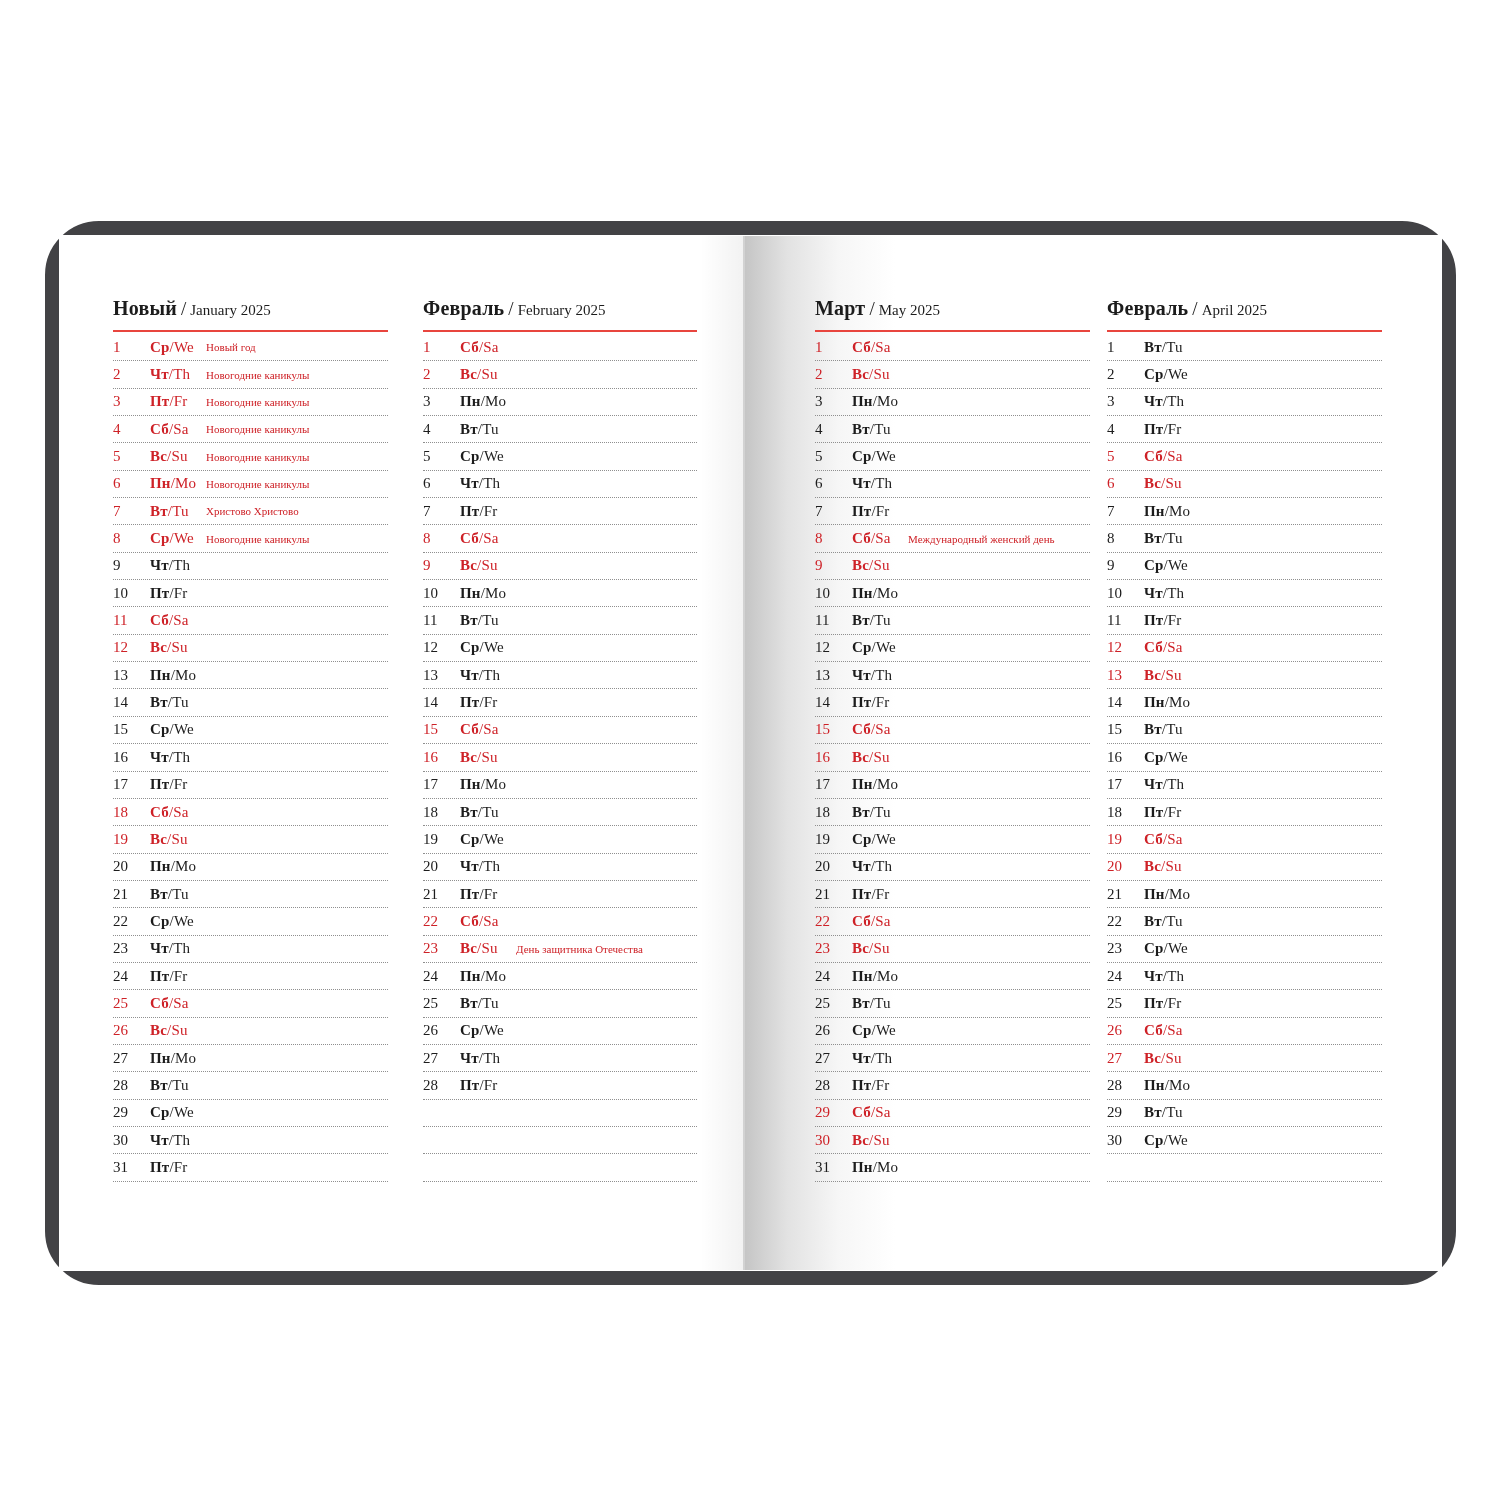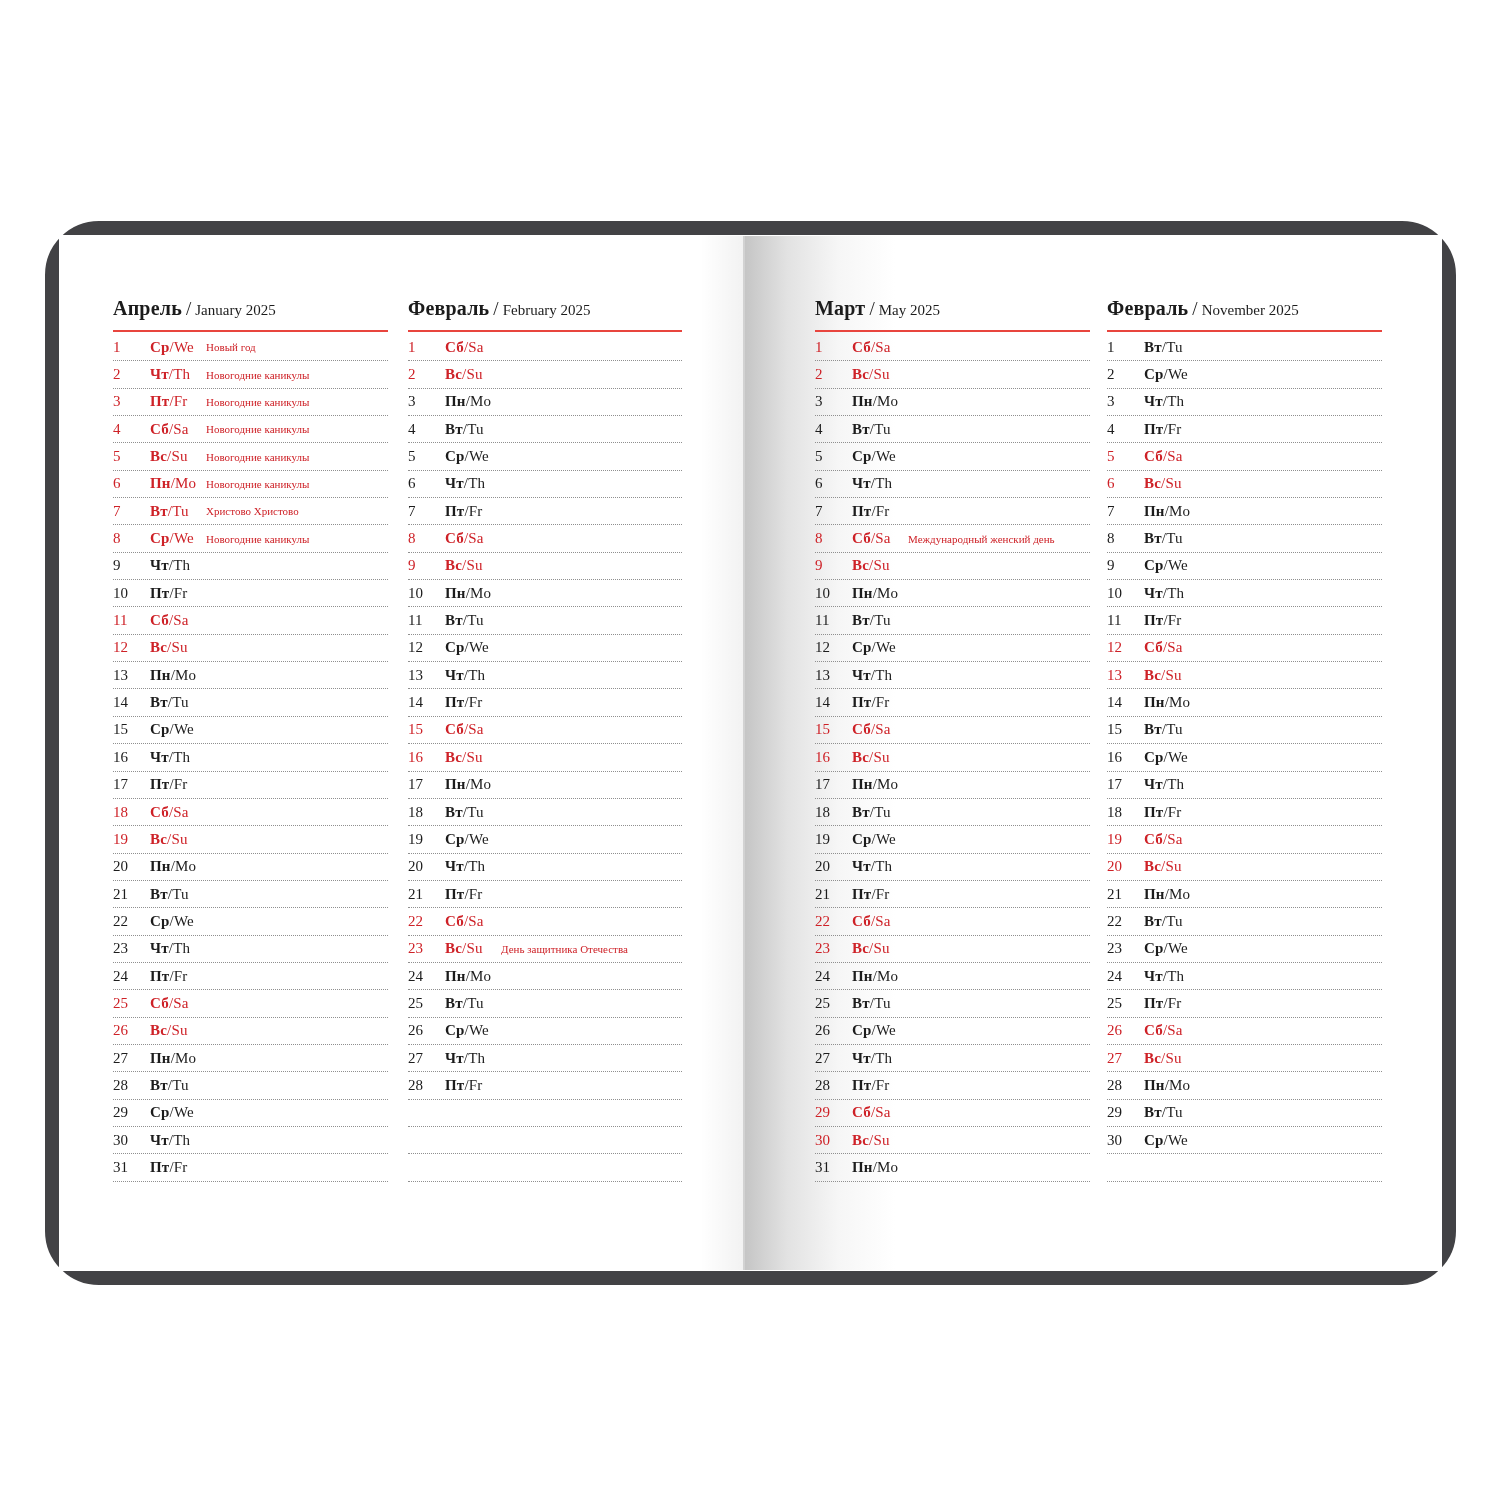--- a/index.html
+++ b/index.html
@@ -26,21 +26,21 @@
     background:#d2d2d2; pointer-events:none;
   }
   .left-page-edge {
     position:absolute; left:700px; top:236px; width:43px; height:1034px;
     background:linear-gradient(90deg,rgba(0,0,0,0) 0%,rgba(0,0,0,0.05) 100%);
     pointer-events:none;
   }
   
   .month-col { position:absolute; top:296px; width:275px; }
   .col-0 { left:113px; }
-  .col-1 { left:408px; width:274px; }
+  .col-1 { left:423px; width:274px; }
   .col-2 { left:815px; }
   .col-3 { left:1107px; }
   .month-header {
     font-size:20px; line-height:24px; white-space:nowrap;
     border-bottom:2px solid var(--red-rule,#e8453e);
     padding-bottom:8px; color:var(--ink,#1c1c1c);
   }
   .month-header .ru { font-weight:bold; letter-spacing:.2px; }
   .month-header .sep { margin:0 4px; font-size:19px; }
   .month-header .en { font-size:15px; }
@@ -63,21 +63,21 @@
 <body>
 
 <div class="cover"></div>
 <div class="pages"></div>
 <div class="gutter-shadow"></div>
 <div class="gutter-line"></div>
 <div class="left-page-edge"></div>
 
 <div class="month-col col-0">
   <div class="month-header">
-    <span class="ru">Апрель</span><span class="sep">/</span><span class="en">January 2025</span>
+    <span class="ru">Новый</span><span class="sep">/</span><span class="en">January 2025</span>
   </div>
   <div class="rows">
       <div class="day-row red">
         <span class="num">1</span>
         <span class="wd"><b>Ср</b>/We</span>
         <span class="holiday">Новый год</span>
       </div>
       <div class="day-row red">
         <span class="num">2</span>
         <span class="wd"><b>Чт</b>/Th</span>
@@ -460,21 +460,21 @@
       </div>
       <div class="day-row black">
         <span class="num">31</span>
         <span class="wd"><b>Пн</b>/Mo</span>
       </div>
     </div>
 </div>
 
 <div class="month-col col-3">
   <div class="month-header">
-    <span class="ru">Февраль</span><span class="sep">/</span><span class="en">November 2025</span>
+    <span class="ru">Февраль</span><span class="sep">/</span><span class="en">April 2025</span>
   </div>
   <div class="rows">
       <div class="day-row black">
         <span class="num">1</span>
         <span class="wd"><b>Вт</b>/Tu</span>
       </div>
       <div class="day-row black">
         <span class="num">2</span>
         <span class="wd"><b>Ср</b>/We</span>
       </div>

